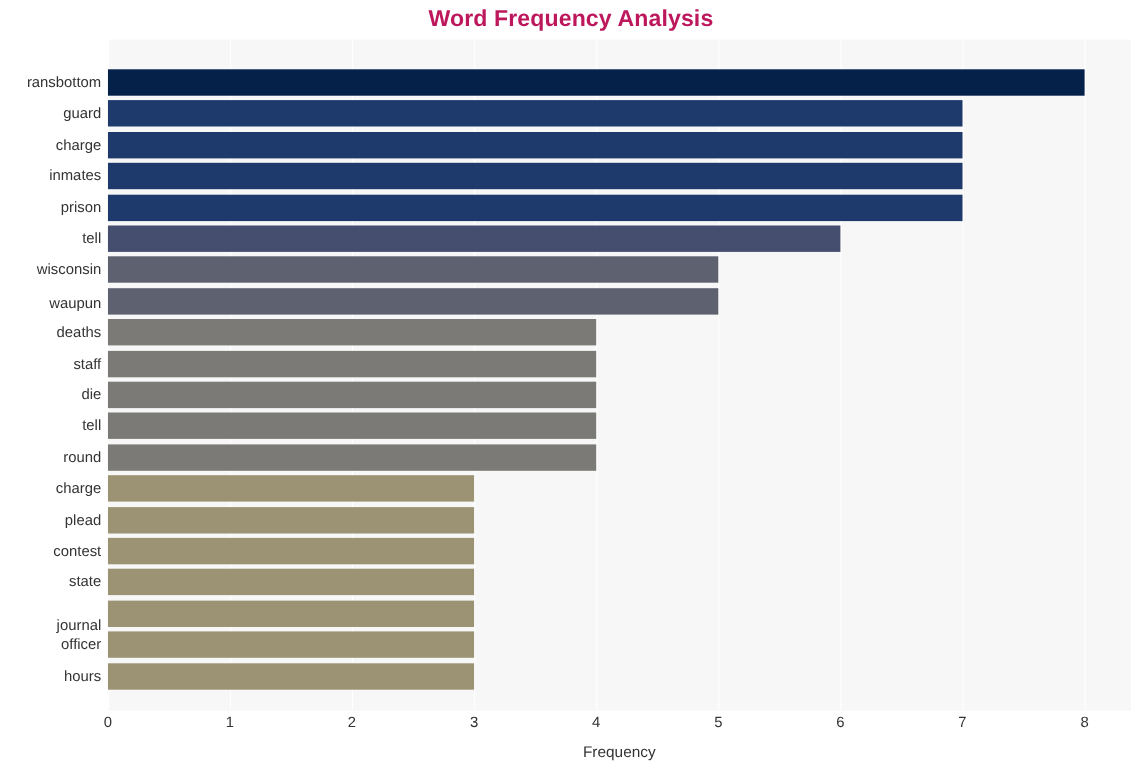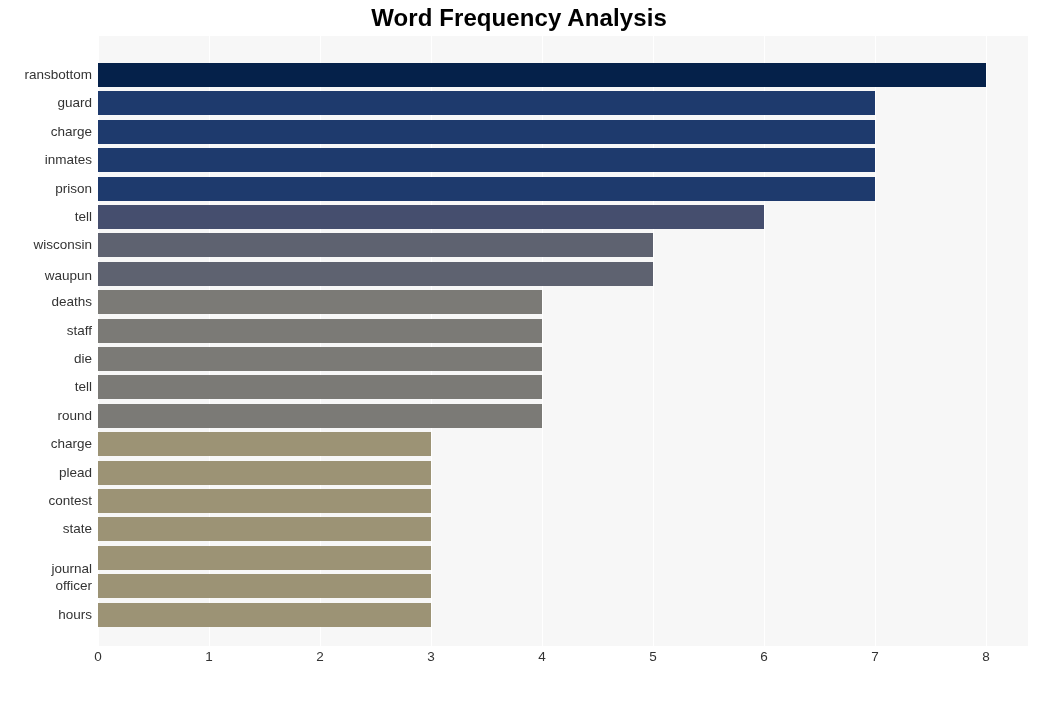--- a/index.html
+++ b/index.html
@@ -22,23 +22,23 @@
     height: 701px;
   }
 
   
   #chart-title {
     position: absolute;
     left: 0;
     top: 4px;
     width: 1038px;
     text-align: center;
-    font-size: 24px;
+    font-size: 21px;
     font-weight: bold;
-    color: #000000;
+    color: #be185d;
     letter-spacing: 0.1px;
     line-height: 28px;
     white-space: nowrap;
   }
 
   
   #plot-area {
     position: absolute;
     left: 98px;
     top: 36px;
@@ -189,14 +189,15 @@
       <div class="x-tick-label" style="left: 209px;">1</div>
       <div class="x-tick-label" style="left: 320px;">2</div>
       <div class="x-tick-label" style="left: 431px;">3</div>
       <div class="x-tick-label" style="left: 542px;">4</div>
       <div class="x-tick-label" style="left: 653px;">5</div>
       <div class="x-tick-label" style="left: 764px;">6</div>
       <div class="x-tick-label" style="left: 875px;">7</div>
       <div class="x-tick-label" style="left: 986px;">8</div>
     </div>
 
+  <div id="x-axis-title">Frequency</div>
 
 </div>
 
 </body></html>

